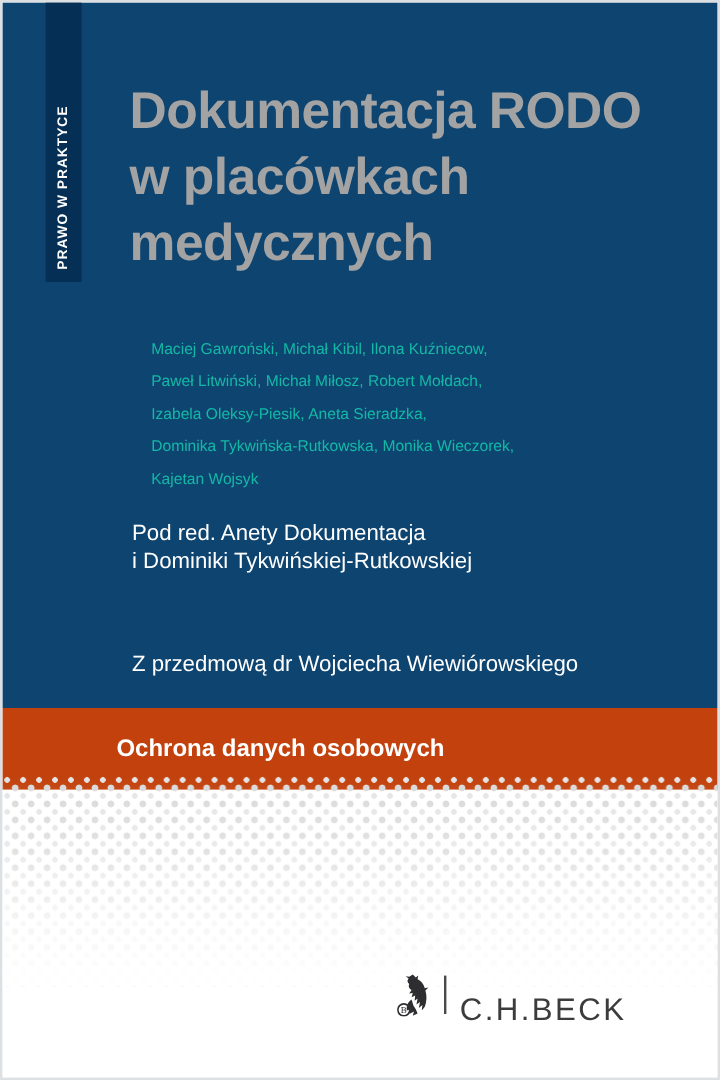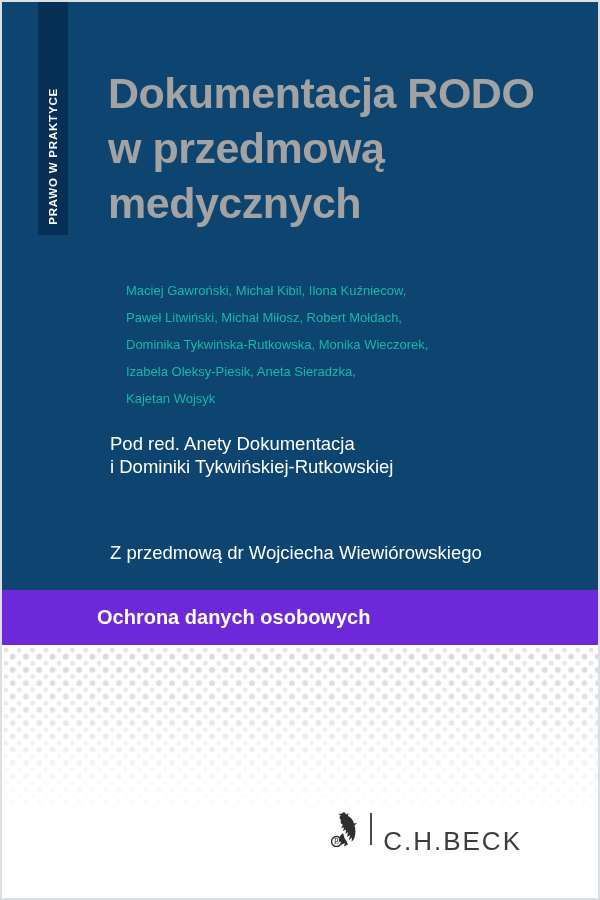--- a/index.html
+++ b/index.html
@@ -79,22 +79,22 @@
     color: #ffffff;
     font-size: 18.5px;
     font-weight: 400;
     margin-top: 29px;
   }
 
   
   .orange-band {
     position: absolute;
     left: 0; right: 0; top: 588px;
-    height: 55px;
-    background: #6d28d9;
+    height: 68px;
+    background: #c2410c;
     display: flex;
     align-items: center;
   }
   .orange-band .band-label {
     margin-left: 95px;
     color: #ffffff;
     font-size: 20px;
     font-weight: 700;
   }
 
@@ -139,29 +139,29 @@
 <div class="cover">
 
   <div class="blue-panel">
 
     <div class="series-strip">
       <span class="vtext">PRAWO W PRAKTYCE</span>
     </div>
 
     <div class="title-block">
       <div>Dokumentacja RODO</div>
-      <div>w przedmową</div>
+      <div>w placówkach</div>
       <div>medycznych</div>
     </div>
 
     <div class="authors-block">
       <div>Maciej Gawroński, Michał Kibil, Ilona Kuźniecow,</div>
       <div>Paweł Litwiński, Michał Miłosz, Robert Mołdach,</div>
+      <div>Izabela Oleksy-Piesik, Aneta Sieradzka,</div>
       <div>Dominika Tykwińska-Rutkowska, Monika Wieczorek,</div>
-      <div>Izabela Oleksy-Piesik, Aneta Sieradzka,</div>
       <div>Kajetan Wojsyk</div>
     </div>
 
     <div class="editors-block">
       <div>Pod red. Anety Dokumentacja</div>
       <div>i Dominiki Tykwińskiej-Rutkowskiej</div>
     </div>
 
     <div class="preface-line">Z przedmową dr Wojciecha Wiewiórowskiego</div>
   </div>

